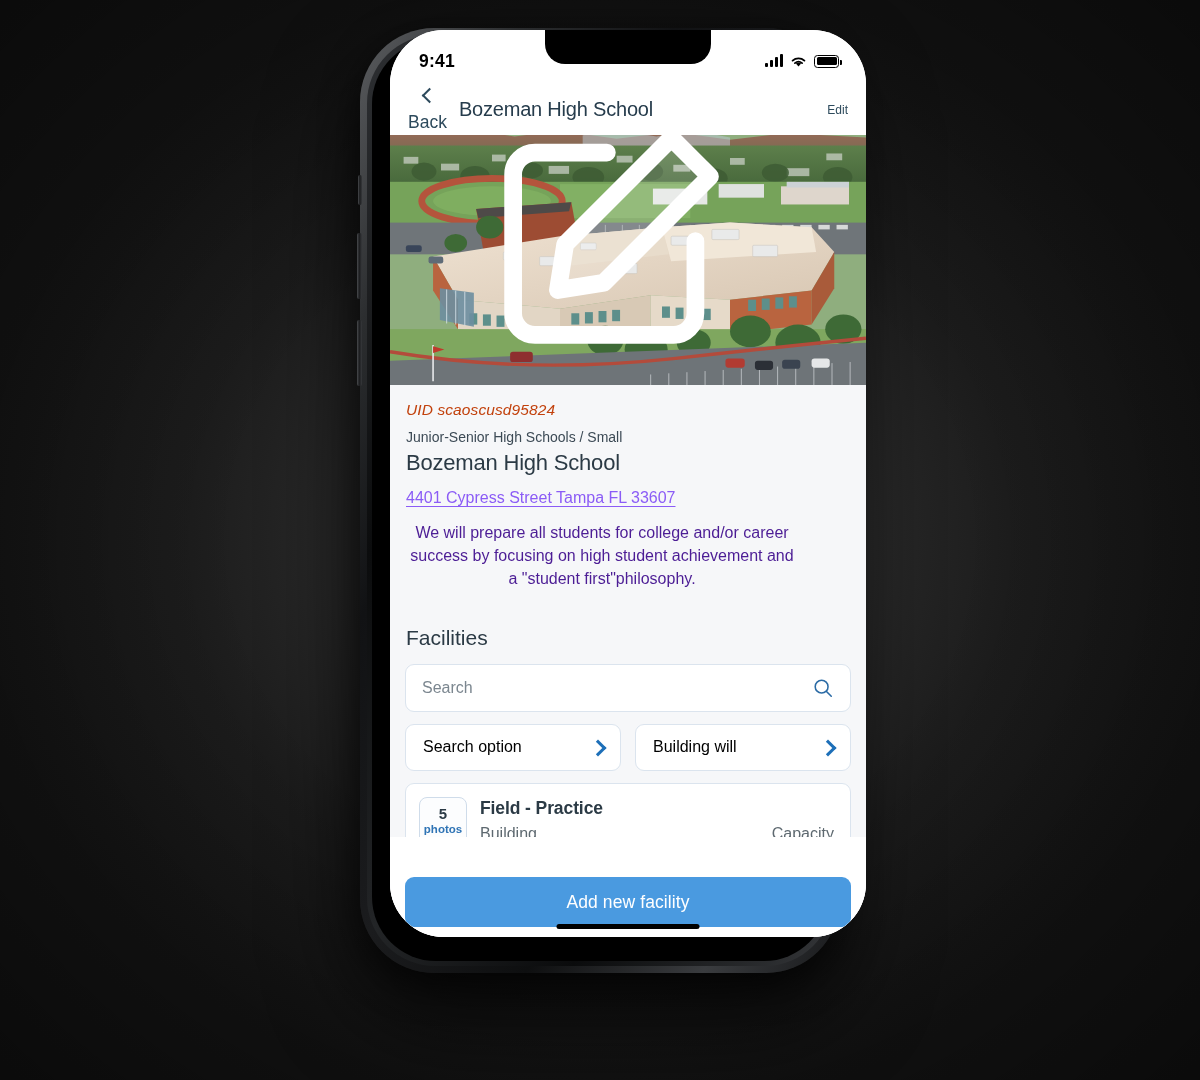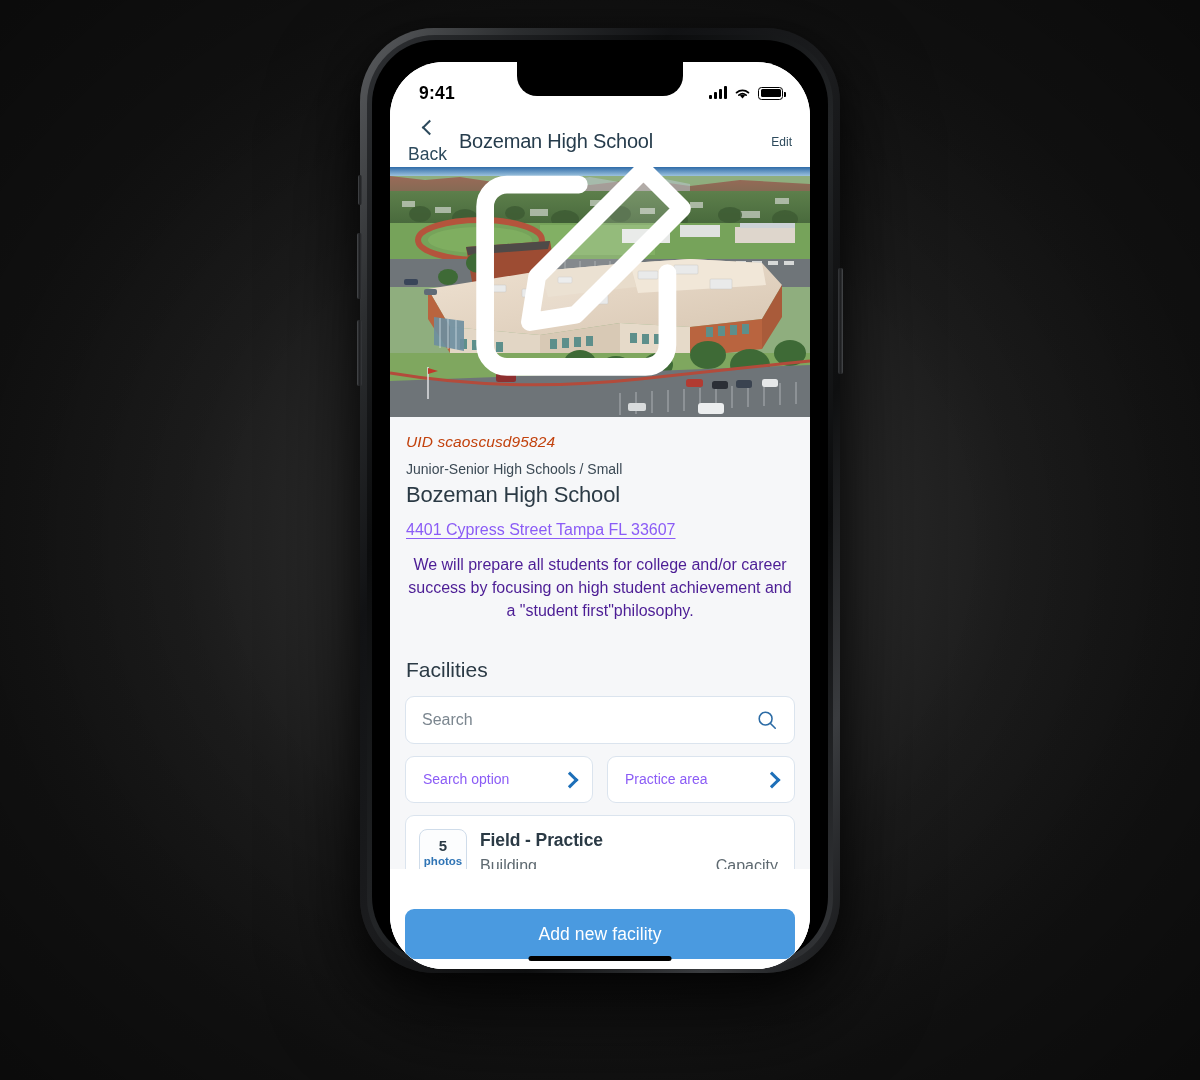--- a/index.html
+++ b/index.html
@@ -51,22 +51,22 @@
   }
   .phone-bezel {
     position: absolute;
     inset: 12px;
     border-radius: 64px;
     background: #000;
   }
   .screen {
     position: absolute;
     left: 30px;
-    top: 34px;
-    width: 420px;
+    top: 2px;
+    width: 476px;
     height: 907px;
     border-radius: 54px;
     overflow: hidden;
     background: #ffffff;
   }
 
   
   .btn-side {
     position: absolute;
     background: linear-gradient(90deg, #4a4c4f 0%, #1c1d1f 45%, #37393c 100%);
@@ -313,22 +313,22 @@
     border: 1px solid #dbe4ee;
     border-radius: 9px;
     height: 47px;
     display: flex;
     align-items: center;
     justify-content: space-between;
     padding: 0 16px 0 17px;
     cursor: pointer;
   }
   .filter-chip span.label {
-    font-size: 14px;
-    color: #8b5cf6;
+    font-size: 16px;
+    color: #000000;
   }
   .chev-right {
     width: 13px; height: 13px;
     position: relative;
     flex-shrink: 0;
   }
   .chev-right::before {
     content: "";
     position: absolute;
     left: 1px; top: 1px;
@@ -657,21 +657,21 @@
           </svg>
         </div>
       </div>
 
       <div class="filter-row">
         <div class="filter-chip">
           <span class="label">Search option</span>
           <span class="chev-right"></span>
         </div>
         <div class="filter-chip">
-          <span class="label">Practice area</span>
+          <span class="label">Building will</span>
           <span class="chev-right"></span>
         </div>
       </div>
 
       <div class="facility-list">
         <div class="facility-card">
           <div class="photo-badge">
             <span class="count">5</span>
             <span class="unit">photos</span>
           </div>

